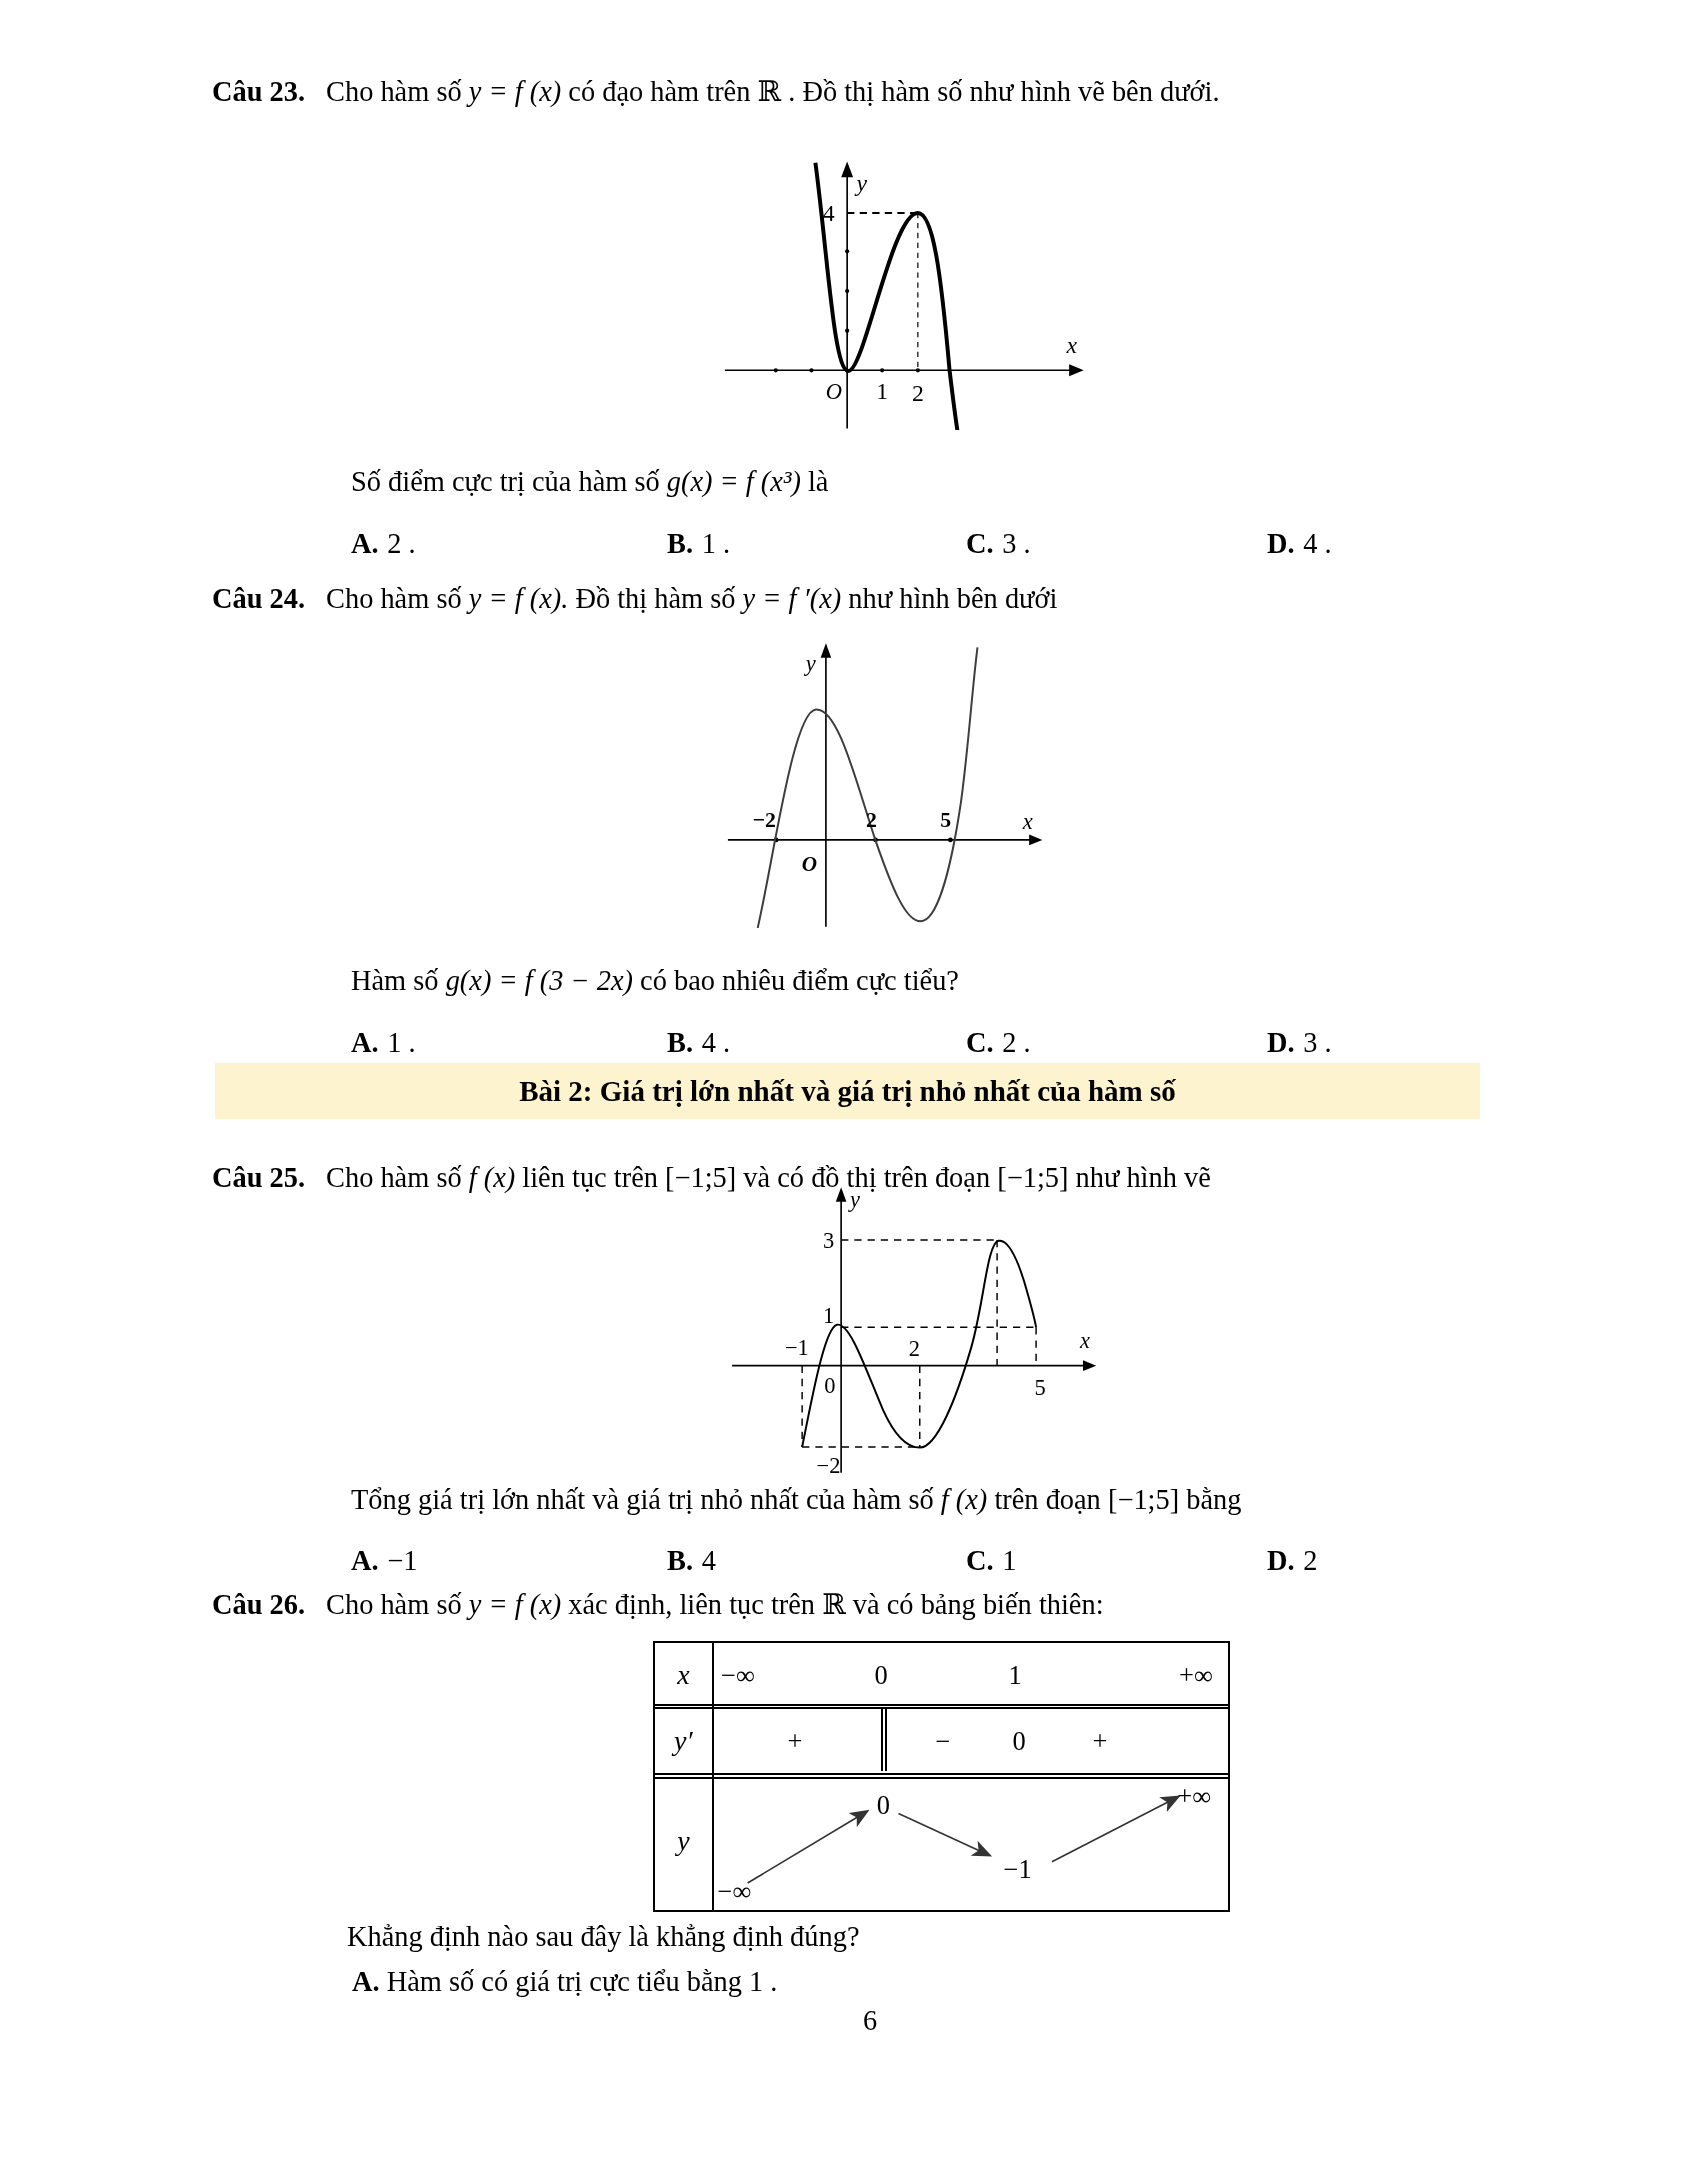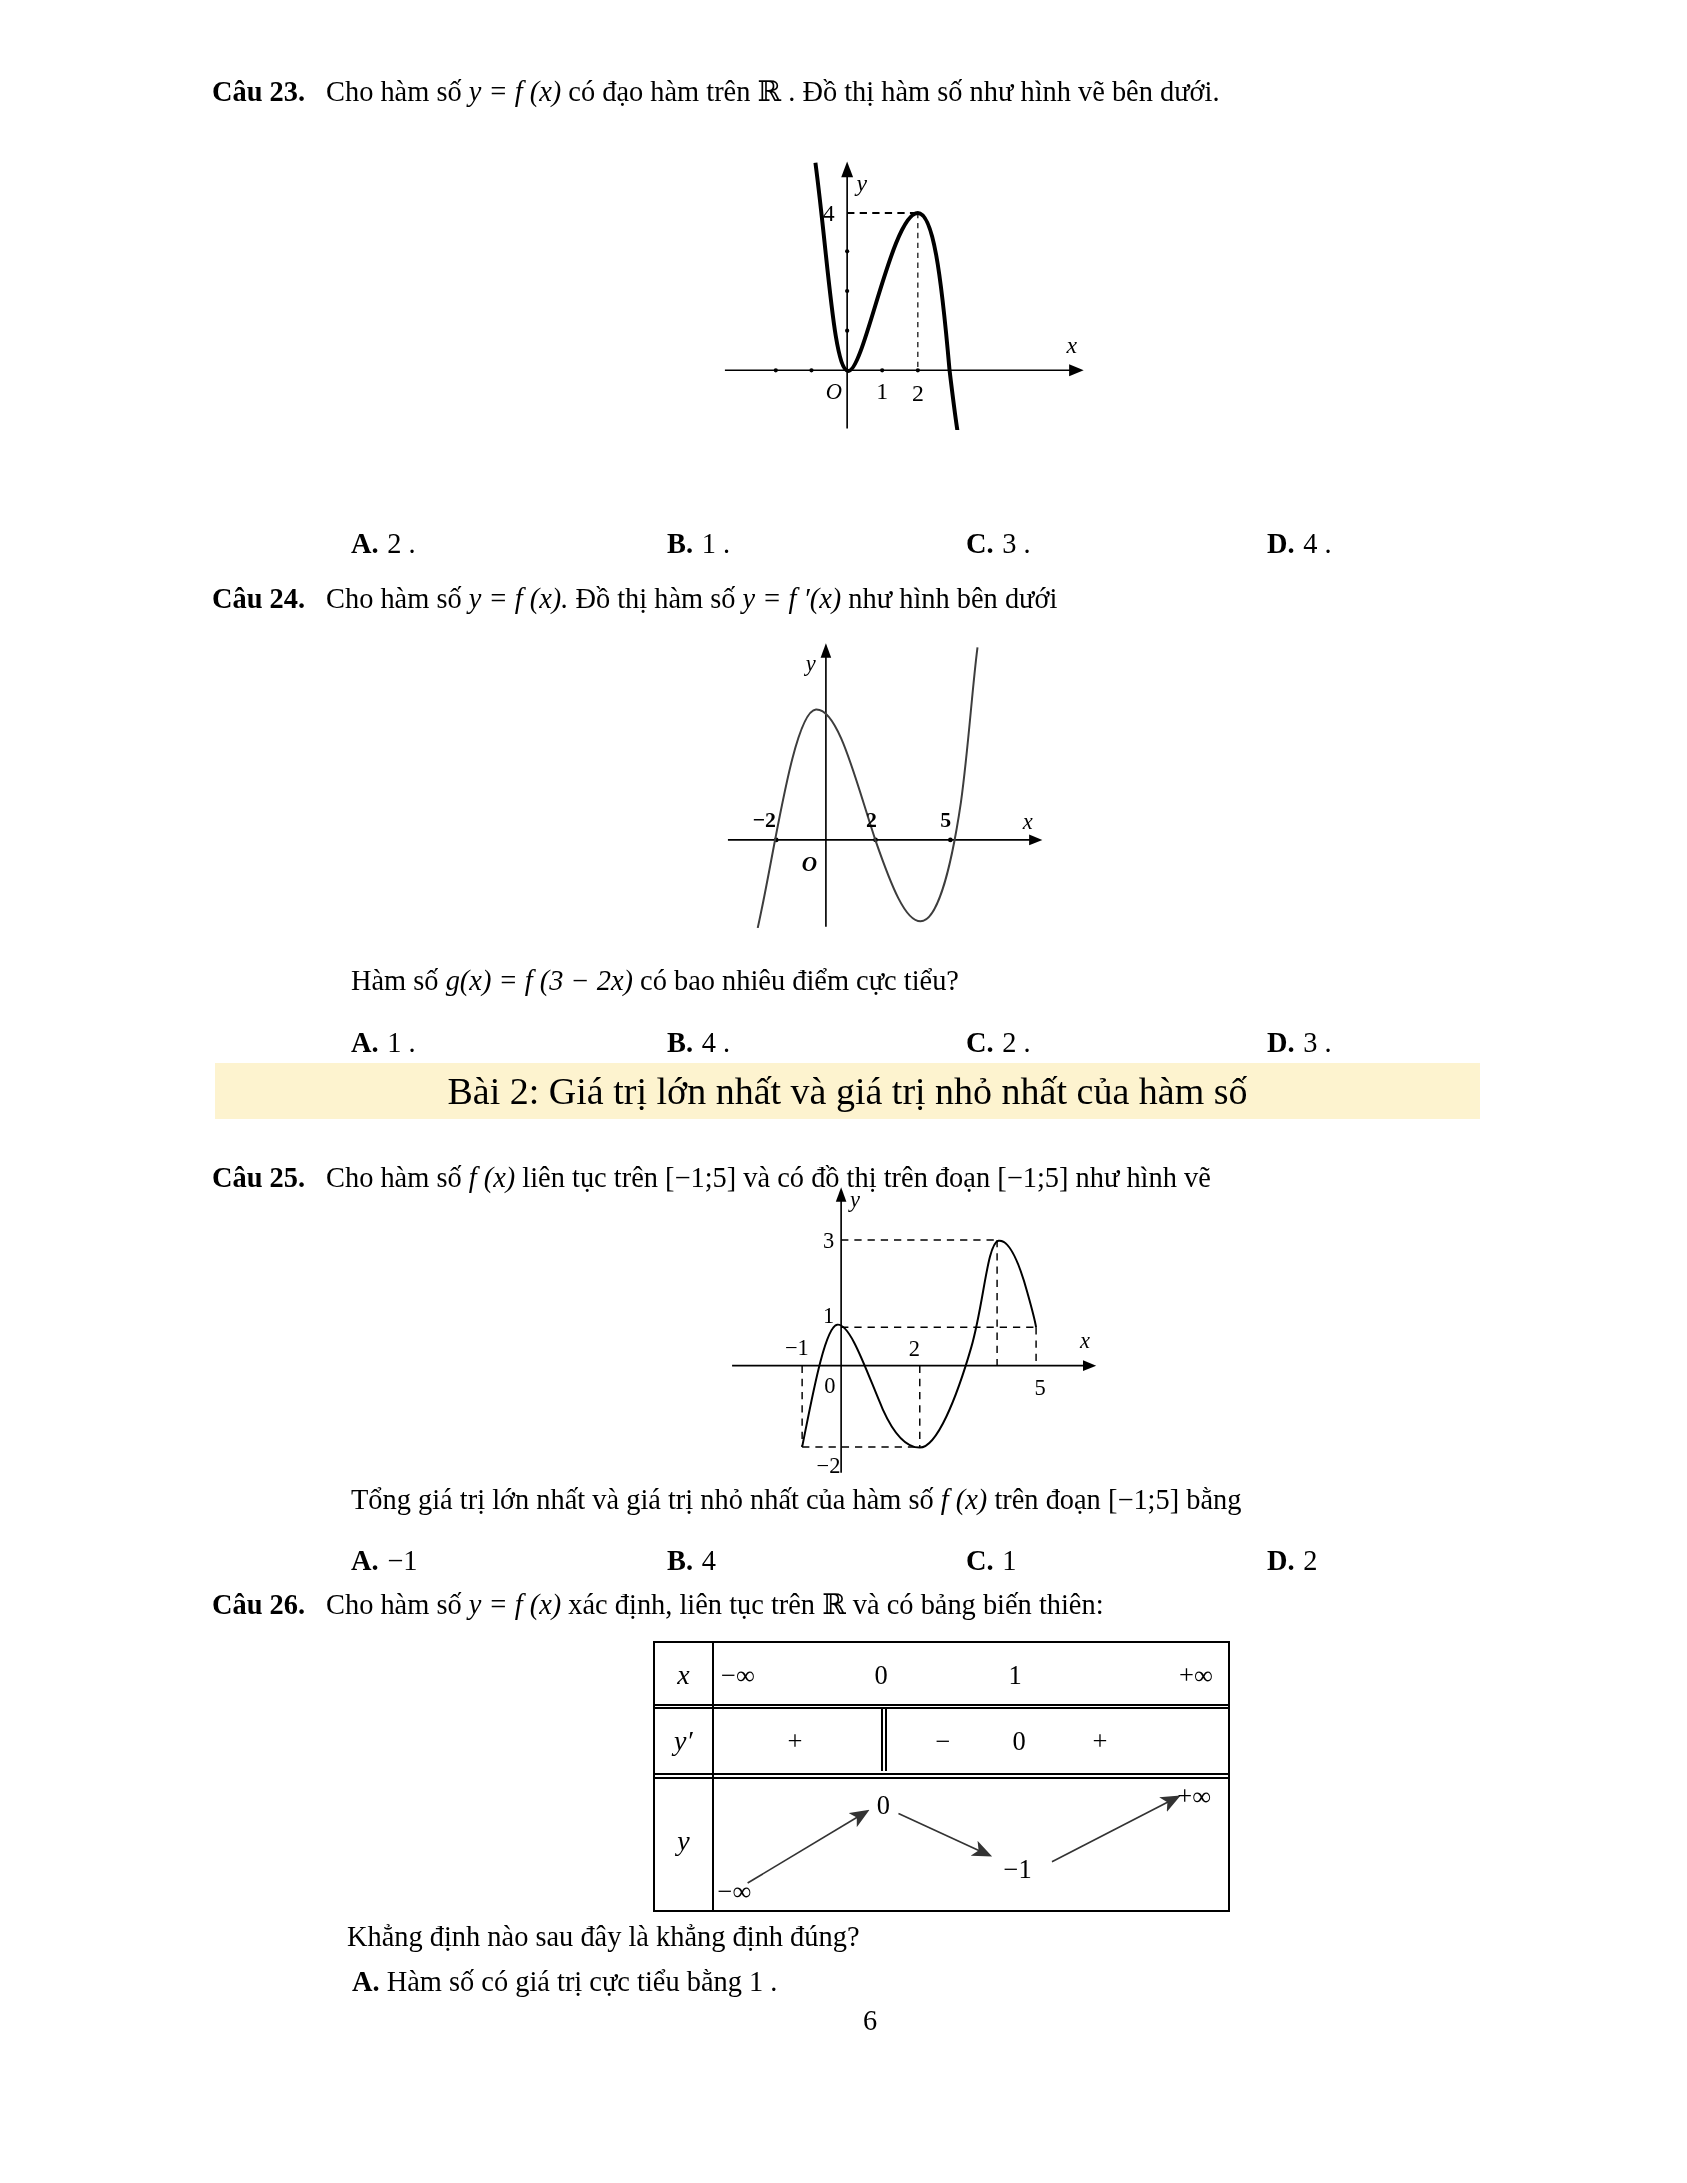--- a/index.html
+++ b/index.html
@@ -10,21 +10,21 @@
   .b{font-weight:bold;}
   .i{font-style:italic;}
   .mathsp{font-style:italic;}
   .qlabel{font-weight:bold;display:inline-block;min-width:114px;}
   .ansrow{left:351px;top:0;font-size:28.4px;}
   .ans{position:absolute;top:0;white-space:nowrap;}
   .ans .key{font-weight:bold;}
   .ans .val{margin-left:8.6px;}
   .band{left:215px;top:1063px;width:1265px;height:56px;background:#fdf3cf;
         display:flex;align-items:center;justify-content:center;}
-  .band .bandtxt{font-size:38px;font-weight:normal;}
+  .band .bandtxt{font-size:29px;font-weight:bold;}
   svg text{font-family:"Liberation Serif","DejaVu Serif",serif;}
   
   .bbt{left:653px;top:1641px;width:573px;height:267px;border:2px solid #000;}
   .bbt .vdiv{position:absolute;left:57px;top:0;bottom:0;width:1.7px;background:#000;}
   .bbt .hline{position:absolute;left:0;right:0;height:1.5px;background:#000;}
   .bbt .cell{position:absolute;font-size:26.5px;transform:translate(-50%,-50%);white-space:nowrap;}
   .bbt .hdr{font-style:italic;font-size:28px;}
   .dbar{position:absolute;width:1.5px;background:#000;}
 </style>
 </head>
@@ -57,20 +57,23 @@
     <path d="M 152 16 C 172 170, 180 331, 202 331 C 226 331, 268 92, 307 92 C 330 92, 342 182, 355 330 C 362 388, 366 418, 369 434" fill="none" stroke="#000" stroke-width="6"></path>
 
     <text x="214" y="58" font-size="36" class="i">y</text>
     <text x="540" y="304" font-size="36" class="i" text-anchor="middle">x</text>
     <text x="180" y="374" font-size="34" class="i" text-anchor="middle">O</text>
     <text x="172" y="104" font-size="36" text-anchor="middle">4</text>
     <text x="253" y="374" font-size="36" text-anchor="middle">1</text>
     <text x="307" y="376" font-size="36" text-anchor="middle">2</text>
   </svg>
 
+  <div class="abs txt" style="left:351px;top:464px;">
+    <span>Số điểm cực trị của hàm số </span><span class="mathsp">g(x) = f (x³)</span><span> là</span>
+  </div>
 
   <div class="abs ansrow" style="top:528px;">
     <span class="ans" style="left:0px;text-align:right;"><span class="key">A.</span><span class="val">2 .</span></span>
     <span class="ans" style="left:316px;"><span class="key">B.</span><span class="val">1 .</span></span>
     <span class="ans" style="left:615px;"><span class="key">C.</span><span class="val">3 .</span></span>
     <span class="ans" style="left:916px;"><span class="key">D.</span><span class="val">4 .</span></span>
   </div>
 
   <div class="abs txt" style="left:212px;top:581px;">
     <span class="qlabel">Câu 24.</span><span>Cho hàm số </span><span class="mathsp">y = f (x).</span><span> Đồ thị hàm số </span><span class="mathsp">y = f ′(x)</span><span> như hình bên dưới</span>

